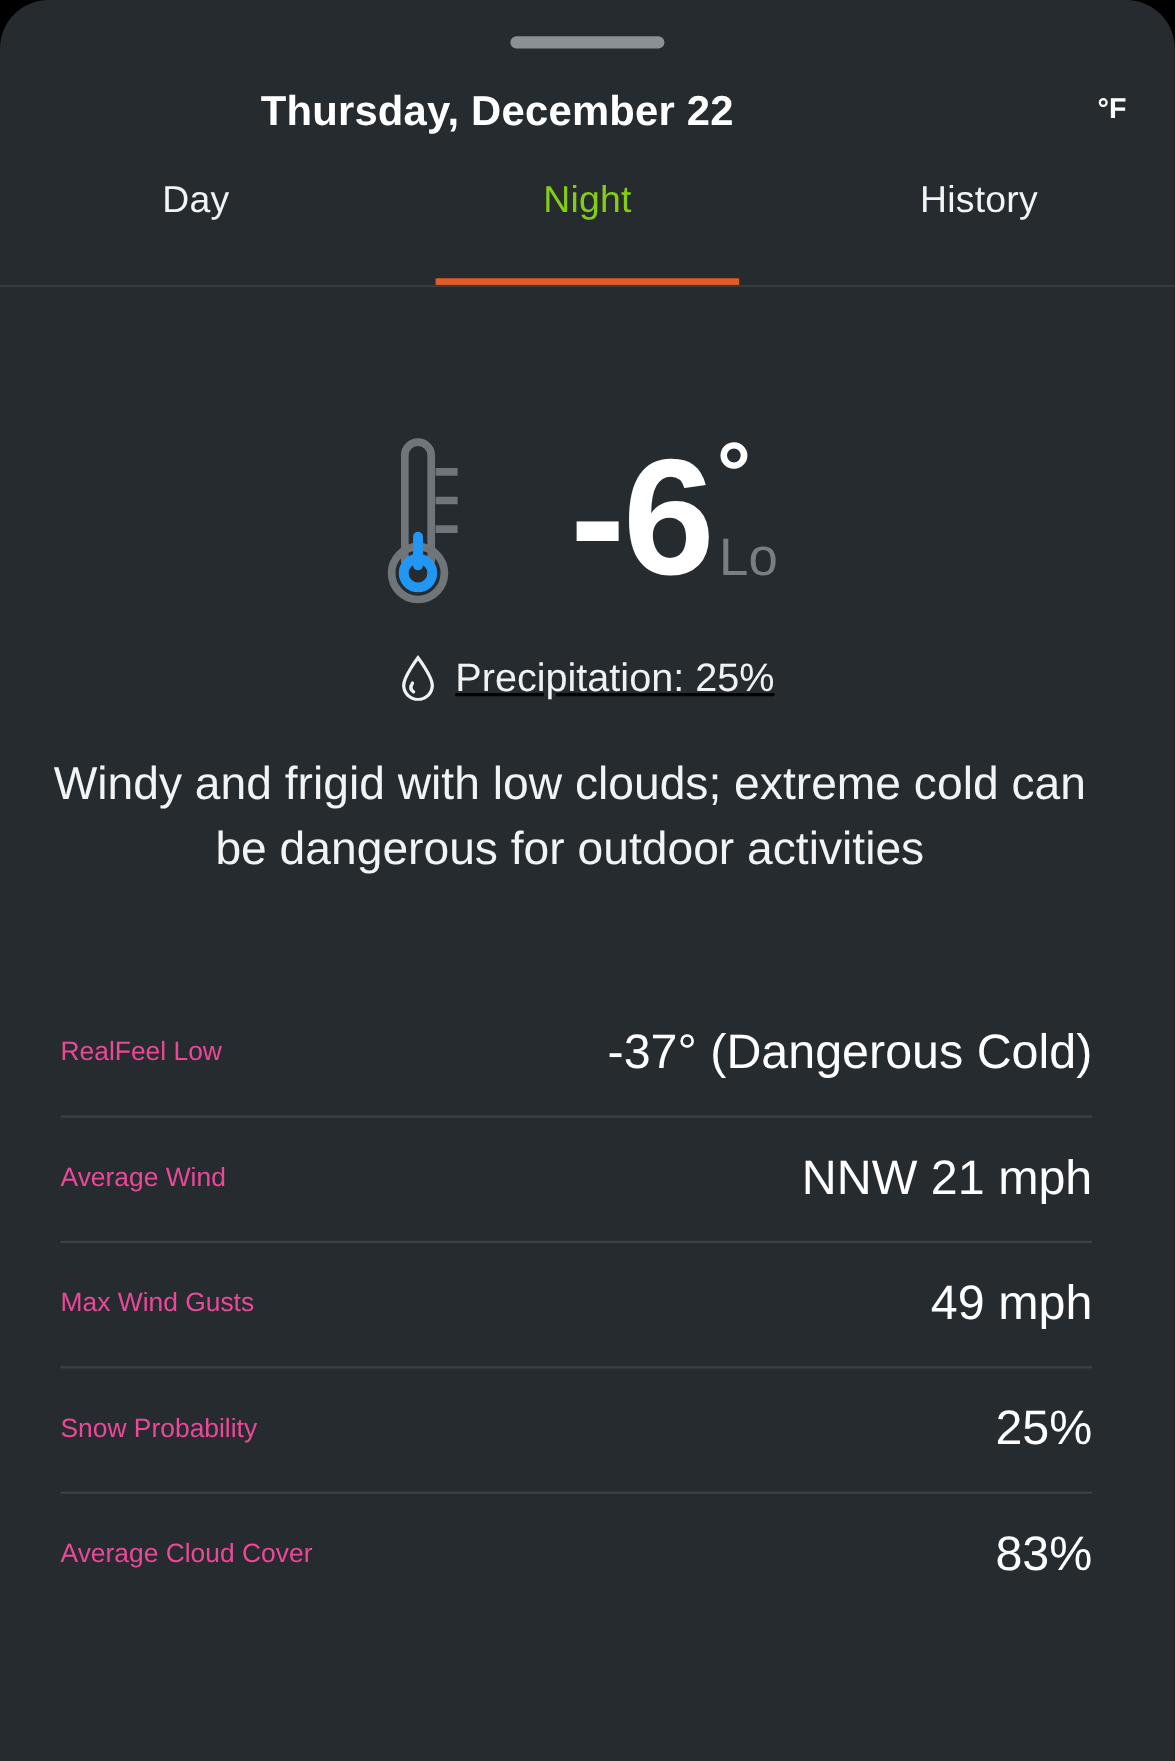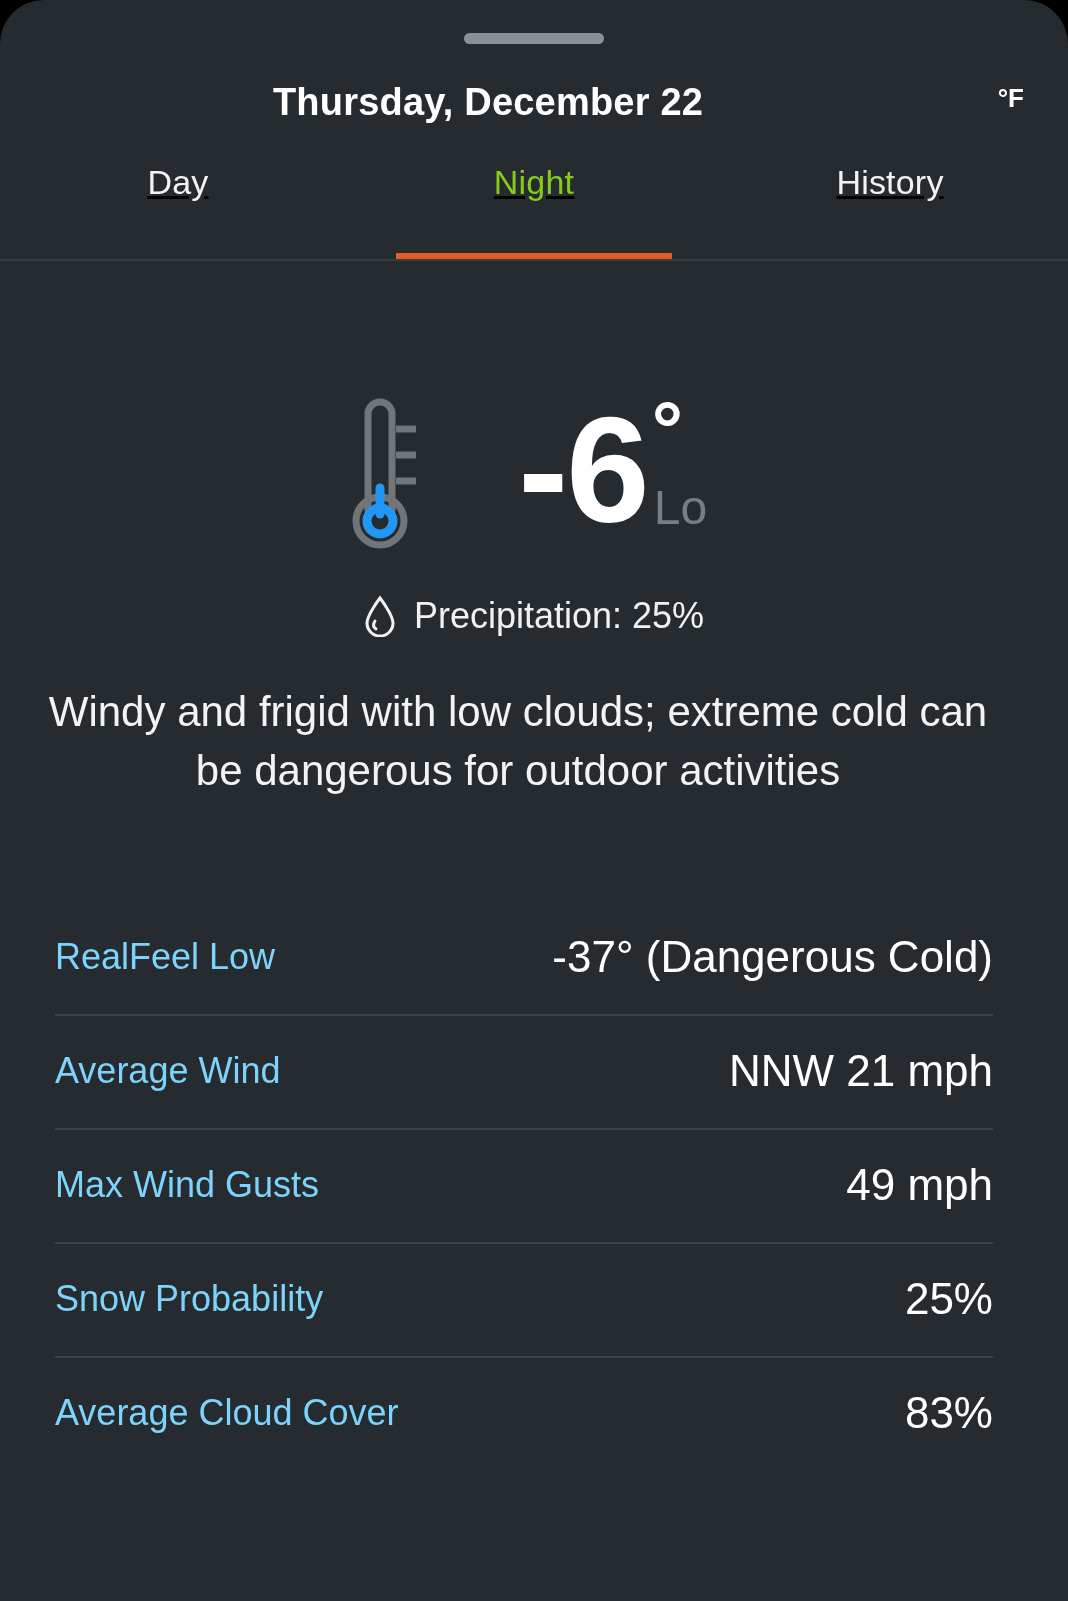--- a/index.html
+++ b/index.html
@@ -58,21 +58,20 @@
     position: absolute;
     left: 0;
     top: 0;
     width: 904px;
     text-align: center;
     font-size: 38px;
     font-weight: bold;
     color: #ffffff;
     letter-spacing: 0.2px;
     line-height: 76px;
-    padding-left: 36px;
   }
   .unit-toggle {
     position: absolute;
     right: 44px;
     top: 0;
     line-height: 68px;
     font-size: 26px;
     font-weight: bold;
     color: #ffffff;
   }
@@ -85,21 +84,20 @@
     width: 1068px;
     height: 108px;
     display: flex;
   }
   .tab {
     flex: 1 1 0;
     position: relative;
     display: flex;
     align-items: flex-start;
     justify-content: center;
-    text-decoration: underline;
   }
   .tab-label {
     font-size: 34px;
     color: #f2f3f4;
     line-height: 44px;
     padding-top: 8px;
     letter-spacing: 0.2px;
   }
   .tab.active .tab-label { color: #84cc16; }
   .tab-underline {
@@ -178,20 +176,21 @@
   
   .precip {
     position: absolute;
     left: 0;
     top: 586px;
     width: 1068px;
     height: 60px;
     display: flex;
     align-items: center;
     justify-content: center;
+    text-decoration: underline;
   }
   .drop-icon {
     width: 32px;
     height: 42px;
     flex: 0 0 auto;
     margin-right: 18px;
   }
   .precip-text {
     font-size: 36px;
     color: #f0f1f2;
@@ -227,22 +226,22 @@
   .detail-row + .detail-row::before {
     content: "";
     position: absolute;
     left: 0;
     top: 0;
     width: 100%;
     height: 2px;
     background: #3c4146;
   }
   .detail-label {
-    font-size: 36px;
-    color: #7dd3fc;
+    font-size: 24px;
+    color: #ec4899;
     white-space: nowrap;
   }
   .detail-value {
     font-size: 44px;
     color: #ffffff;
     white-space: nowrap;
     text-align: center;
   }
 </style>
 </head>

